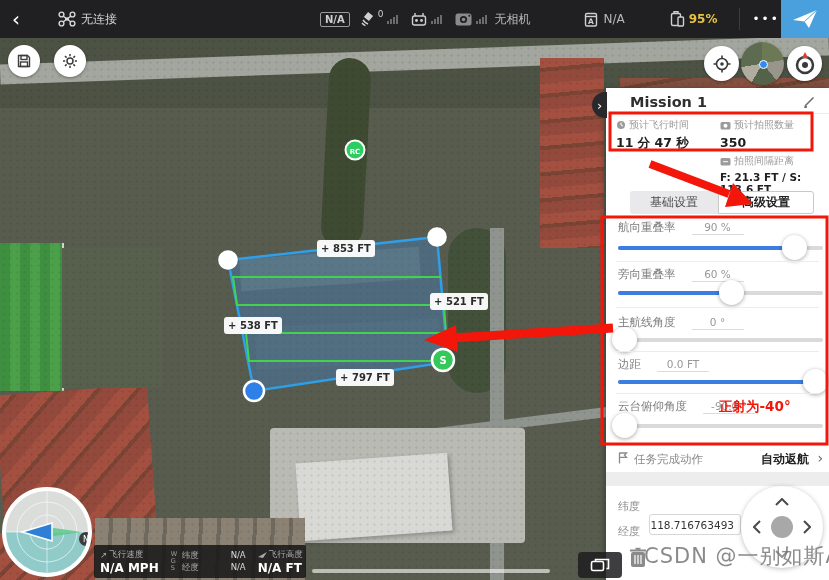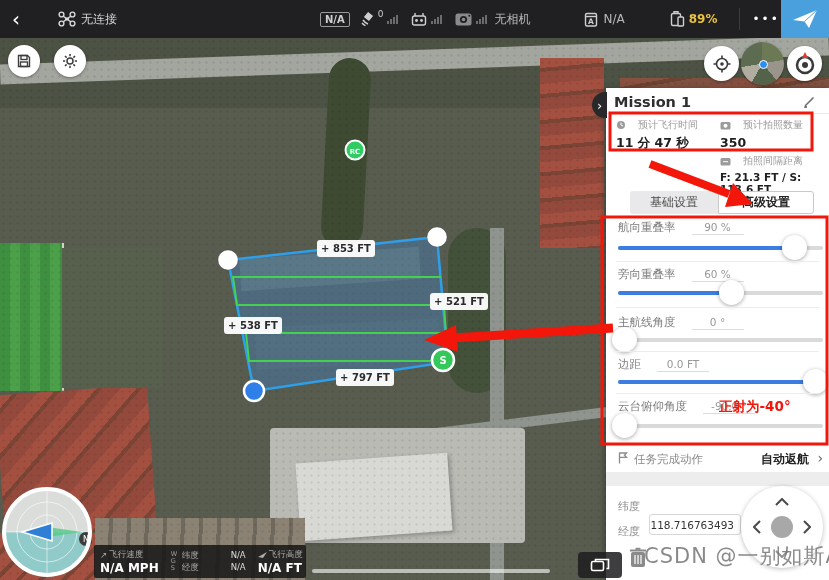--- a/index.html
+++ b/index.html
@@ -40,21 +40,21 @@
   #minimap .dot{position:absolute;left:18px;top:18px;width:7px;height:7px;border-radius:50%;
      background:#2e8df0;border:1.5px solid #fff;}
   
   #panel{position:absolute;left:606px;top:88px;width:223px;height:492px;background:#fff;z-index:10;
          box-shadow:-2px 0 5px rgba(0,0,0,.25);color:#222;}
   #collapse-tab{position:absolute;left:592px;top:92px;width:15px;height:26px;background:#29292c;
      border-radius:13px 0 0 13px;z-index:11;display:flex;align-items:center;justify-content:center;
      color:#fff;font-size:13px;}
   .p-row{position:absolute;left:0;width:223px;}
   .hdr-title{font-size:14.5px;font-weight:bold;color:#2f2f2f;}
-  .stat-label{font-size:10px;color:#9b9b9b;display:flex;align-items:center;gap:12px;}
+  .stat-label{font-size:10px;color:#9b9b9b;display:flex;align-items:center;gap:3px;}
   .stat-value{font-size:12.5px;font-weight:bold;color:#1f1f1f;margin-top:3px;}
   .stat-value.small{font-size:10.5px;}
   .tab-btn{position:absolute;top:0;height:23px;font-size:12px;display:flex;align-items:center;
            justify-content:center;box-sizing:border-box;}
   .divider{position:absolute;left:10px;width:203px;height:1px;background:#ececec;}
   .s-label{font-size:11.5px;color:#7e7e7e;display:flex;align-items:baseline;}
   .s-value{font-size:10.5px;color:#979797;margin-left:16px;min-width:52px;text-align:center;
            border-bottom:1px solid #dcdcdc;padding-bottom:1px;}
   .s-track{position:absolute;left:12px;width:205px;height:4px;border-radius:2px;background:#dadada;}
   .s-fill{position:absolute;left:0;top:0;height:4px;border-radius:2px;background:#3b7de0;}
@@ -200,21 +200,21 @@
 
     <div class="tb-item" style="margin-left:44px;">
       <svg width="16" height="18" viewBox="0 0 16 18">
           <g stroke="#cfcfcf" stroke-width="1.4" fill="none">
         <rect x="2.5" y="3.5" width="9" height="12" rx="1.5"></rect>
             <path d="M5 3.5 V1.8 h4 V3.5"></path>
         <rect x="9" y="7" width="5.5" height="9" rx="1" fill="#202023"></rect>
           </g>
         </svg>
     </div>
-    <div class="tb-item" style="margin-left:4px;font-size:12px;font-weight:bold;color:#e8c243;">89%</div>
+    <div class="tb-item" style="margin-left:4px;font-size:12px;font-weight:bold;color:#e8c243;">95%</div>
 
     <div class="vsep" style="margin-left:22px;"></div>
     <div class="tb-item" style="padding:0 12px;font-size:12px;letter-spacing:2px;color:#fff;">•••</div>
 
     <div id="flight-btn">
       <svg width="26" height="22" viewBox="0 0 26 22">
         <path d="M1 12 L25 2 L17 20 L12.5 13.5 Z" fill="#fff"></path>
           <path d="M12.5 13.5 L25 2" stroke="#4aa0dc" stroke-width="1"></path>
         </svg>
     </div>
@@ -255,21 +255,21 @@
         <circle cx="13" cy="14" r="8" fill="none" stroke="#3a3a3a" stroke-width="2.5"></circle>
       <polygon points="13,1 16,7 10,7" fill="#e03a2f"></polygon>
         <circle cx="13" cy="14" r="3" fill="#3a3a3a"></circle>
       </svg>
   </div>
 
   <div id="collapse-tab">›</div>
   <div id="panel">
 
     <div class="p-row" style="top:0;height:25px;border-bottom:1px solid #ebebeb;">
-      <span class="hdr-title" style="position:absolute;left:8px;top:6px;">Mission 1</span>
+      <span class="hdr-title" style="position:absolute;left:24px;top:6px;">Mission 1</span>
       <span style="position:absolute;right:12px;top:6px;">
         <svg width="14" height="14" viewBox="0 0 14 14">
             <g stroke="#6f6f6f" stroke-width="1.6">
               <path d="M2.5 11.5 L10.5 3.5 M2.5 11.5 l-0.4 1.8 1.8-0.4"></path>
             </g>
           </svg>
       </span>
     </div>
 
     <div class="p-row" style="top:30px;left:10px;width:100px;">

